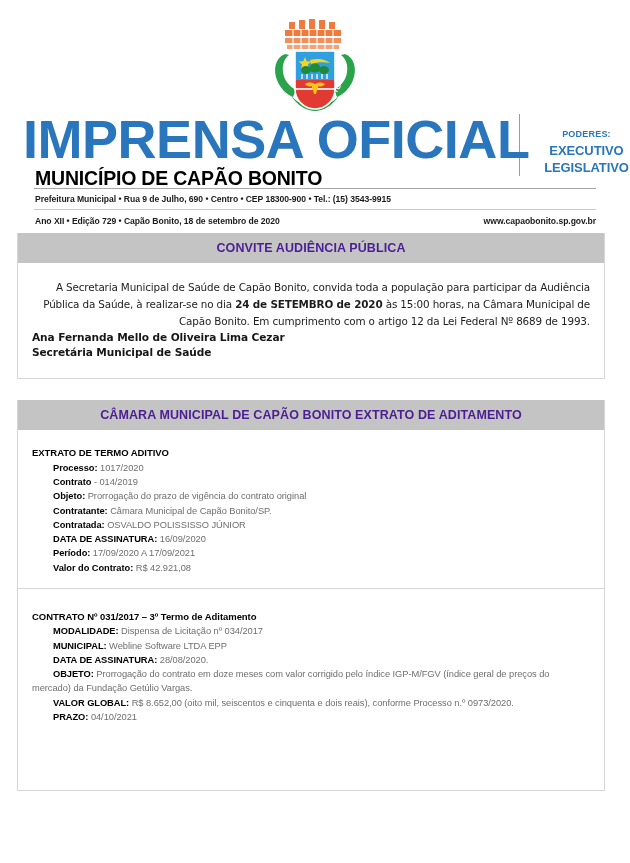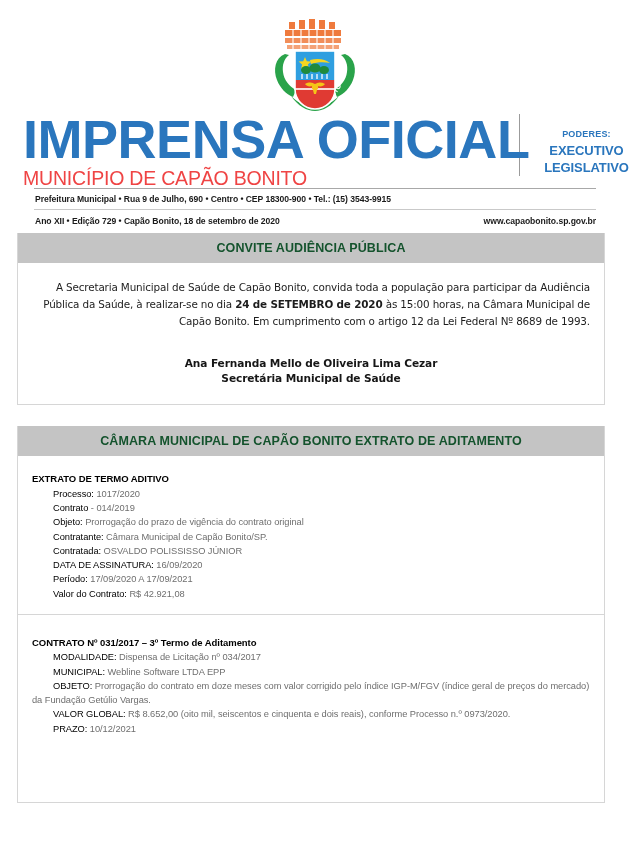--- a/index.html
+++ b/index.html
@@ -48,27 +48,28 @@
     font-size: 53px;
     line-height: 0.92;
     letter-spacing: -0.5px;
     color: #2a76bd;
     transform: scaleX(1.02);
     transform-origin: left center;
     white-space: nowrap;
   }
   .mast-sub {
     font-family: "Liberation Sans Narrow", "Liberation Sans", sans-serif;
-    font-weight: 400;
+    font-weight: 700;
     font-size: 19.5px;
     line-height: 1.05;
     letter-spacing: -0.2px;
-    color: #ef4444;
+    color: #000000;
     margin-top: 3px;
     white-space: nowrap;
+    margin-left: 12px;
   }
   .mast-right {
     flex: 0 0 auto;
     display: flex;
     align-items: stretch;
     gap: 14px;
     padding-bottom: 10px;
   }
   .mast-divider {
     width: 1px;
@@ -119,21 +120,21 @@
 
   
   .card {
     margin: 0 25px 0 17px;
     border: 1px solid #d6d6d6;
     border-top: none;
     background: #fff;
   }
   .card-head {
     background: #c4c4c4;
-    color: #14532d;
+    color: #4c1d95;
     text-align: center;
     font-family: "Liberation Sans Narrow", "Liberation Sans", sans-serif;
     font-weight: 700;
     font-size: 12.5px;
     letter-spacing: 0.1px;
     padding: 7px 4px 7px 4px;
     border: 1px solid #c4c4c4;
   }
   .card-body { padding: 16px 14px 14px 14px; }
 
@@ -141,23 +142,22 @@
     font-family: "DejaVu Sans", sans-serif;
     font-size: 10.4px;
     line-height: 1.62;
     color: #1d1d1d;
     text-align: right;
     letter-spacing: -0.15px;
     margin: 0;
   }
   .notice-p b { font-weight: 700; }
   .sign-block {
-    margin-top: 26px;
     margin-bottom: 4px;
-    text-align: center;
+    text-align: left;
     font-family: "DejaVu Sans", sans-serif;
     font-weight: 700;
     font-size: 10.6px;
     line-height: 1.45;
     color: #161616;
     letter-spacing: -0.1px;
   }
 
   .spacer-20 { height: 21px; }
   .spacer-12 { height: 13px; }
@@ -165,21 +165,21 @@
   
   .extrato-block { padding: 0; }
   .ext-line {
     font-size: 9.3px;
     line-height: 1.53;
     color: #6e6e6e;
     letter-spacing: -0.05px;
     margin: 0;
   }
   .ext-line .k {
-    font-weight: 400;
+    font-weight: 700;
     color: #000000;
     padding-left: 21px;
   }
   .ext-title {
     font-weight: 700;
     color: #000;
     font-size: 9.5px;
     line-height: 1.55;
     letter-spacing: -0.05px;
     margin: 0;
@@ -319,22 +319,23 @@
       </div>
 
       <div class="spacer-12"></div>
       <div class="block-sep"></div>
       <div class="spacer-20"></div>
 
       <div class="extrato-block">
         <p class="ext-title">CONTRATO Nº 031/2017 – 3º Termo de Aditamento</p>
         <p class="ext-line"><span class="k">MODALIDADE:</span><span> Dispensa de Licitação nº 034/2017</span></p>
         <p class="ext-line"><span class="k">MUNICIPAL:</span><span> Webline Software LTDA EPP</span></p>
+        <p class="ext-line"><span class="k">DATA DE ASSINATURA:</span><span> 28/08/2020.</span></p>
         <p class="ext-line"><span class="k">OBJETO:</span><span> Prorrogação do contrato em doze meses com valor corrigido pelo índice IGP-M/FGV (índice geral de preços do mercado) da Fundação Getúlio Vargas.</span></p>
         <p class="ext-line"><span class="k">VALOR GLOBAL:</span><span> R$ 8.652,00 (oito mil, seiscentos e cinquenta e dois reais), conforme Processo n.º 0973/2020.</span></p>
-        <p class="ext-line"><span class="k">PRAZO:</span><span> 10/12/2021</span></p>
+        <p class="ext-line"><span class="k">PRAZO:</span><span> 04/10/2021</span></p>
       </div>
 
       <div class="tail-space"></div>
     </div>
   </section>
 
 </div>
 
 </body></html>

